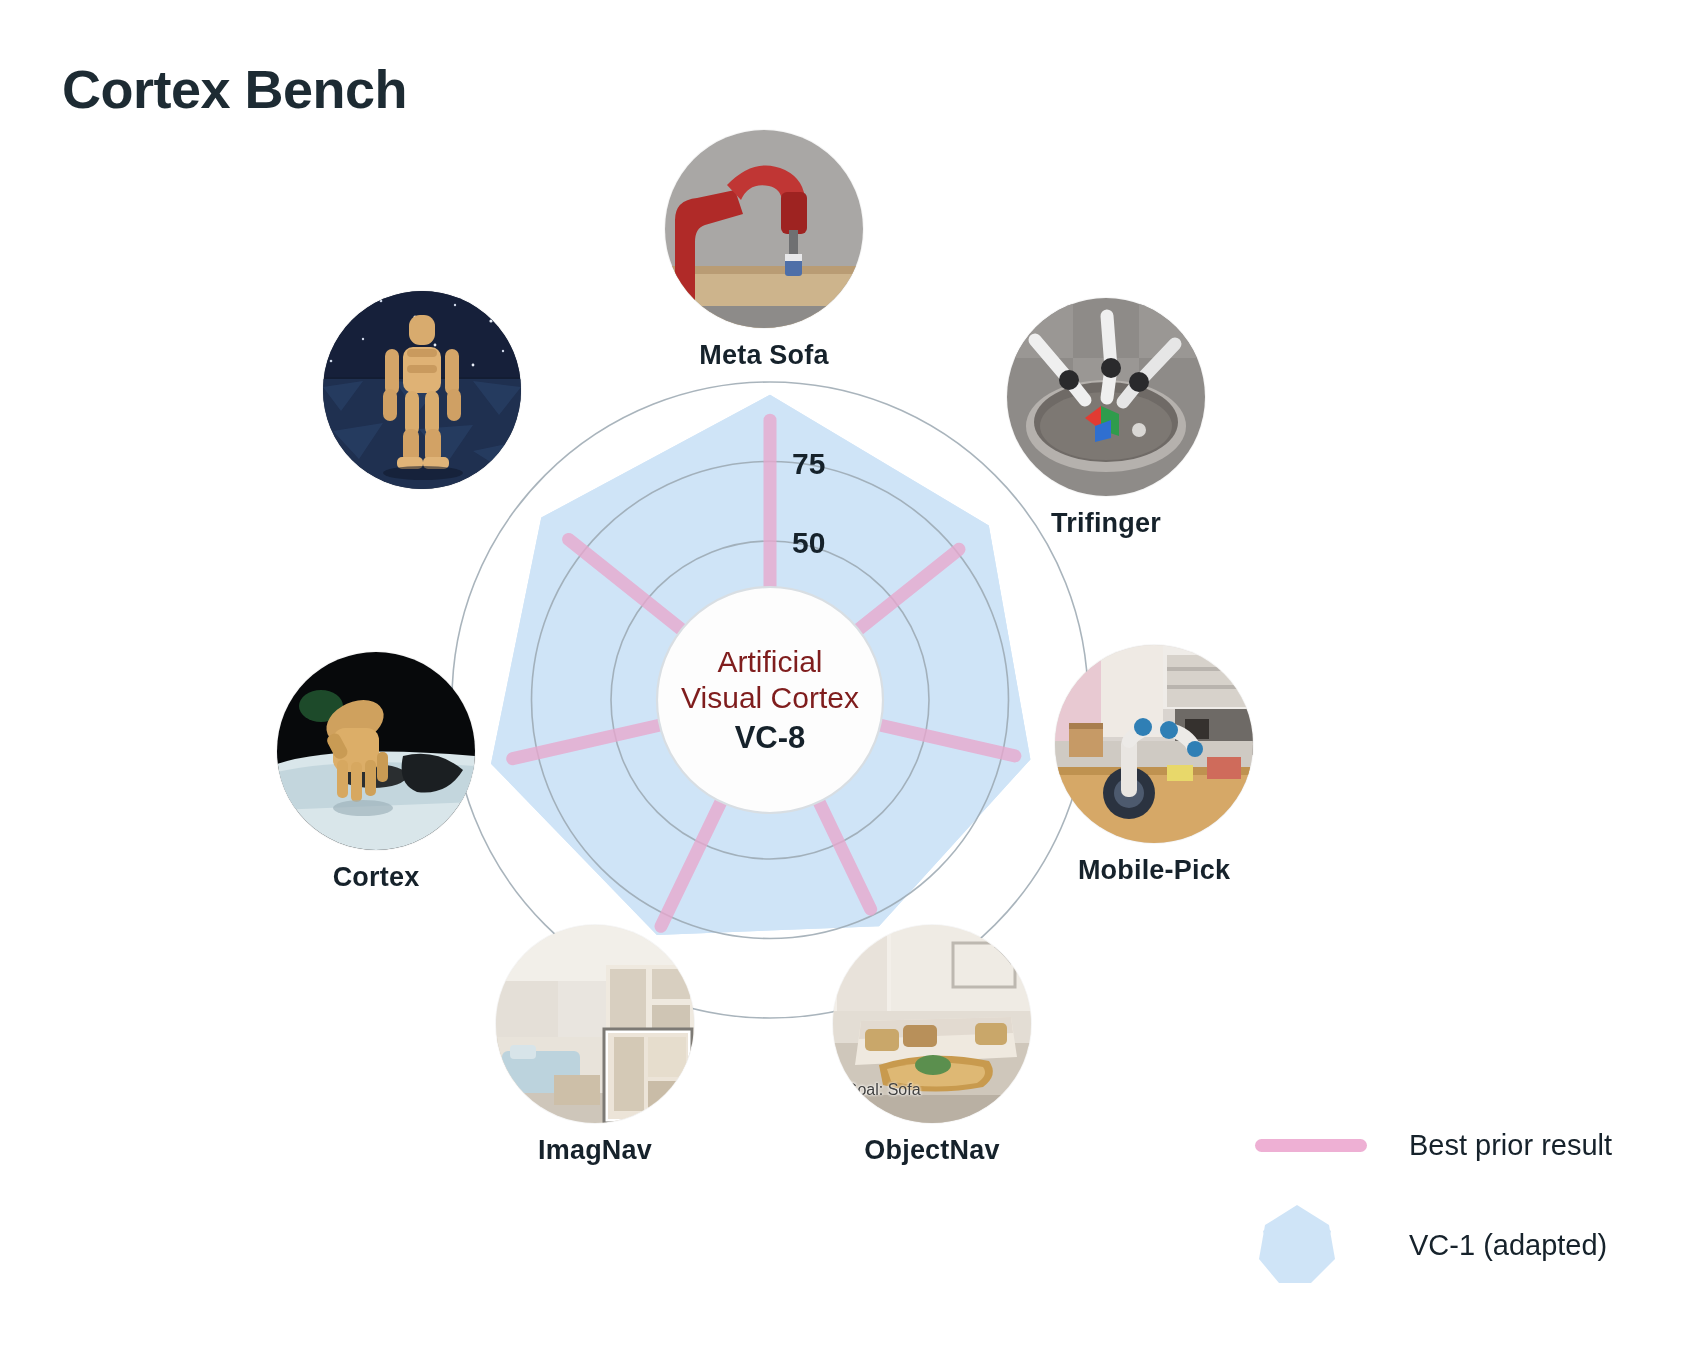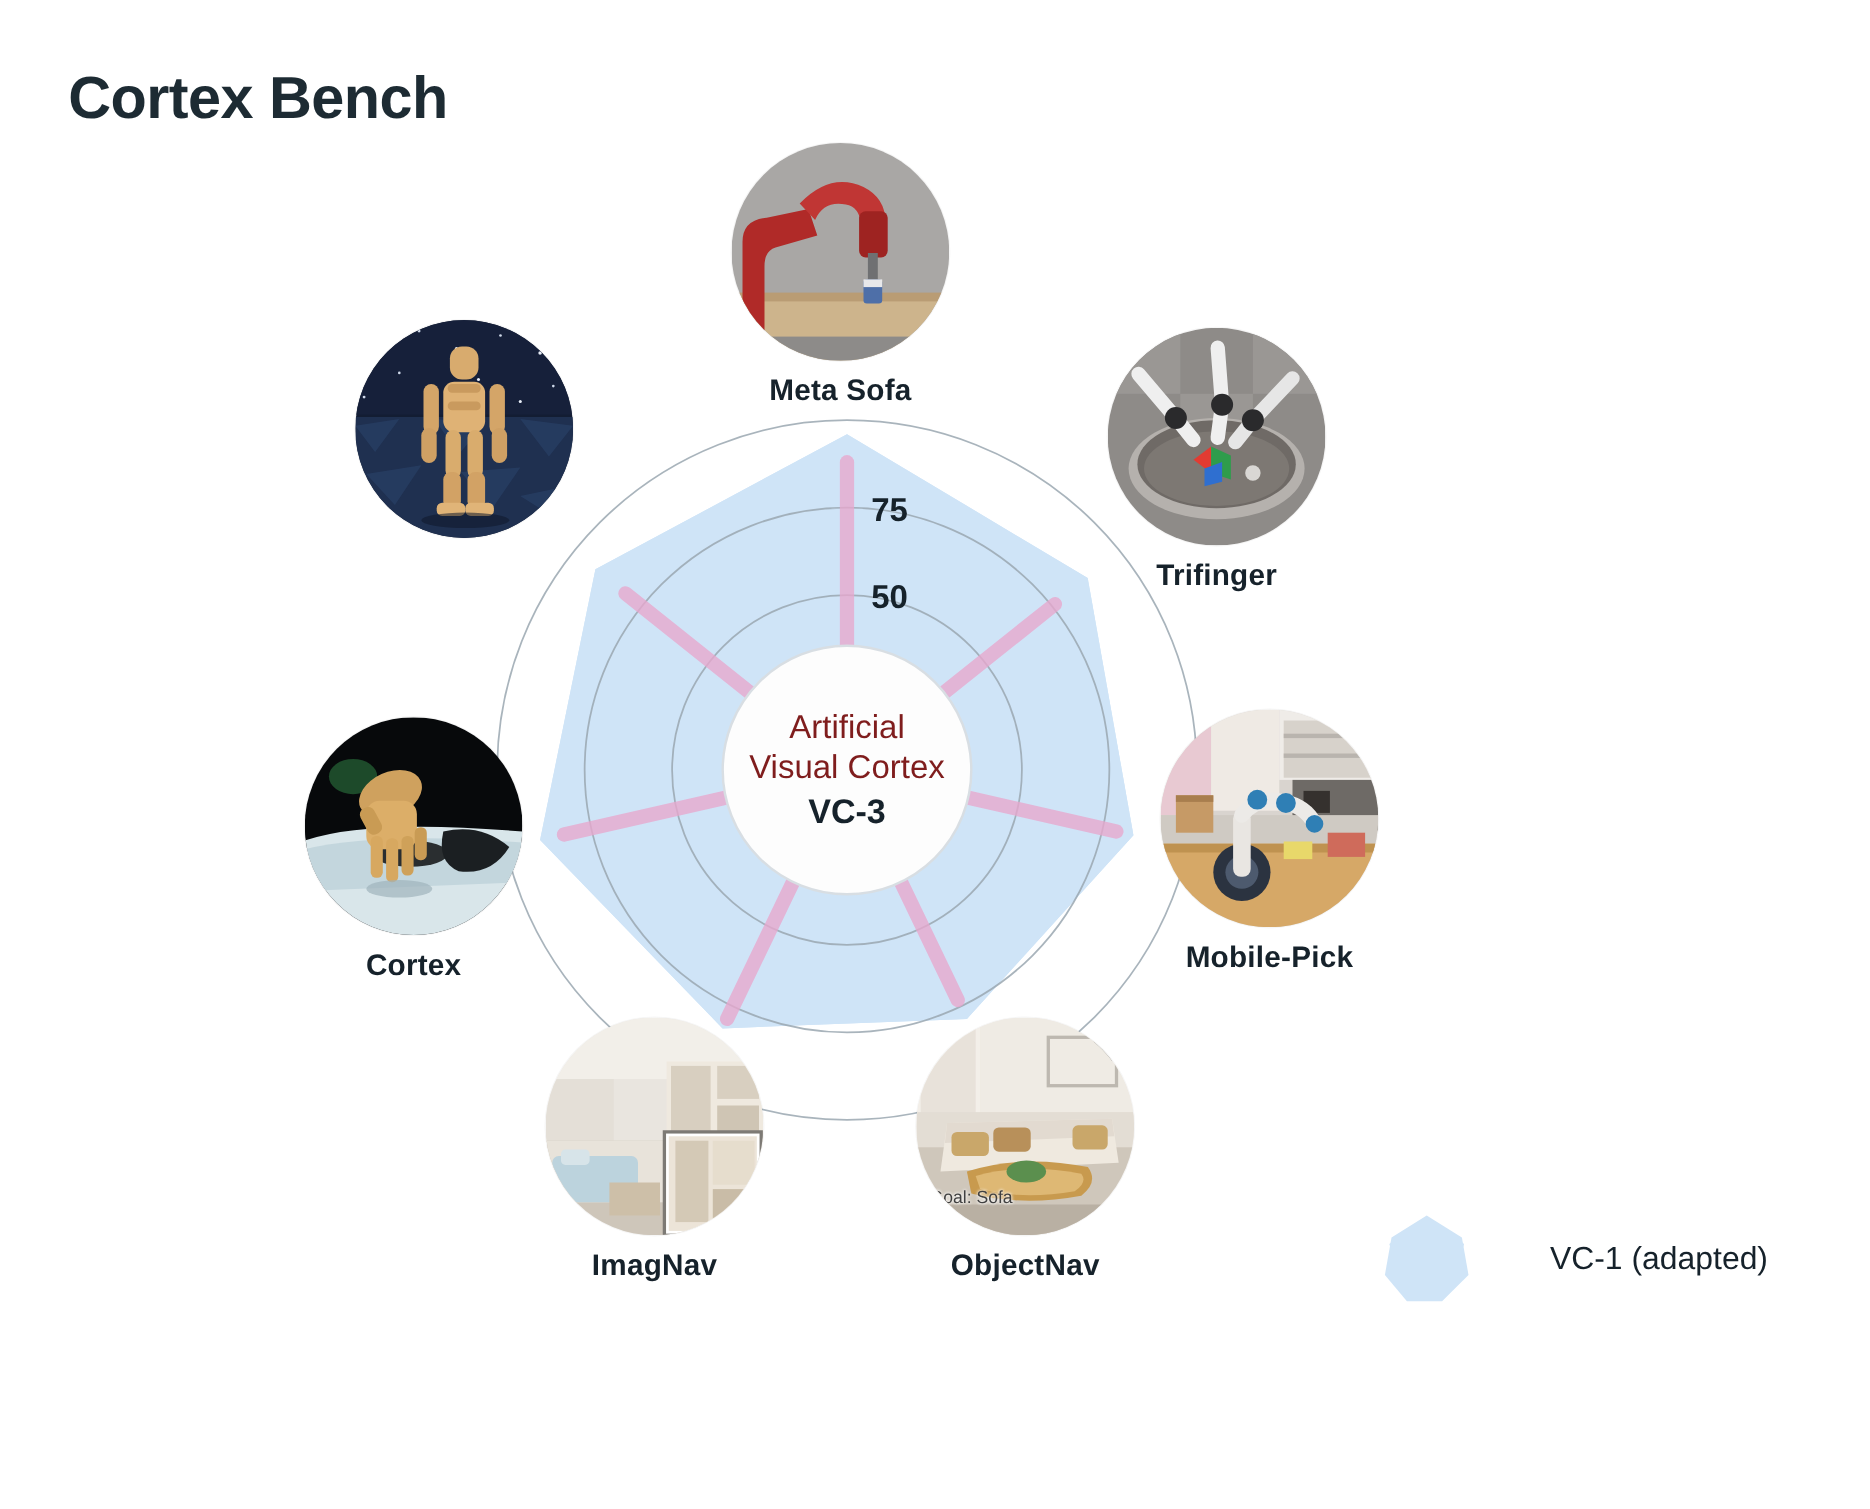--- a/index.html
+++ b/index.html
@@ -105,21 +105,21 @@
 
     <text class="ringlabel" x="352" y="103.5">75</text>
     <text class="ringlabel" x="352" y="183">50</text>
   </svg>
 </div>
 
 <div id="hub-text">
   <div class="inner">
     <div class="l1">Artificial</div>
     <div class="l2">Visual Cortex</div>
-    <div class="l3">VC-3</div>
+    <div class="l3">VC-8</div>
   </div>
 </div>
 
 <div class="node" style="left:665px; top:130px; width:198px;">
   <div class="thumb">
     <svg viewBox="0 0 198 198">
       <rect width="198" height="198" fill="#a9a7a5"></rect>
       <rect x="0" y="140" width="198" height="58" fill="#cdb48c"></rect>
       <rect x="0" y="136" width="198" height="8" fill="#b99c74"></rect>
       <path d="M10 198 L10 90 Q10 70 32 68 L70 60 L78 84 L40 95 Q30 98 30 112 L30 198 Z" fill="#b02a28"></path>
@@ -303,20 +303,26 @@
       <rect x="102" y="138" width="16" height="34" rx="7" fill="#d2a265"></rect>
       <rect x="74" y="166" width="26" height="12" rx="5" fill="#e0b478"></rect>
       <rect x="100" y="166" width="26" height="12" rx="5" fill="#e0b478"></rect>
       <ellipse cx="100" cy="182" rx="40" ry="7" fill="#0e1729" opacity=".55"></ellipse>
     </svg>
   </div>
 </div>
 
 <div id="legend">
   <div class="legend-row">
+    <div class="key">
+      <div class="legend-line"></div>
+    </div>
+    <div class="legend-label">Best prior result</div>
+  </div>
+  <div class="legend-row">
     <div class="key legend-poly">
       <svg width="84" height="84" viewBox="0 0 84 84">
         <polygon points="42,3 76,28 63,70 21,70 8,28" fill="#cfe4f7"></polygon>
         <polygon points="42,2 74,22 80,56 56,80 24,80 4,56 10,22" fill="#cfe4f7"></polygon>
       </svg>
     </div>
     <div class="legend-label">VC-1 (adapted)</div>
   </div>
 </div>
 

